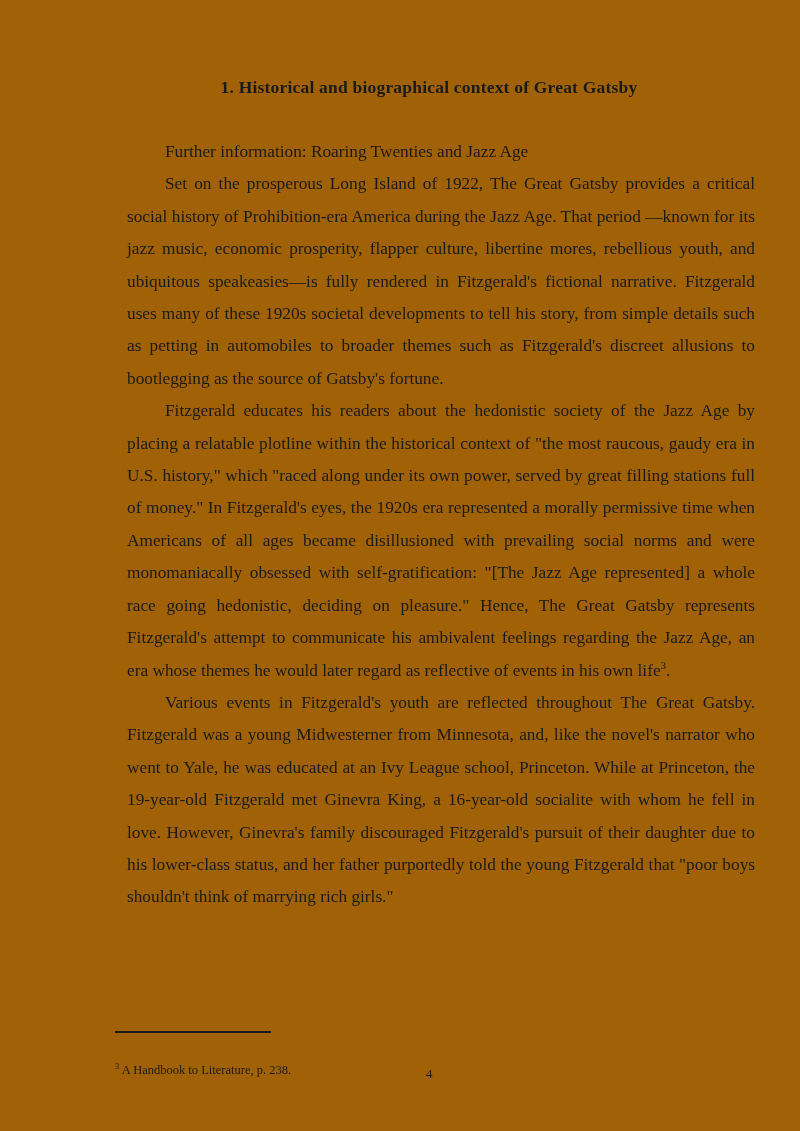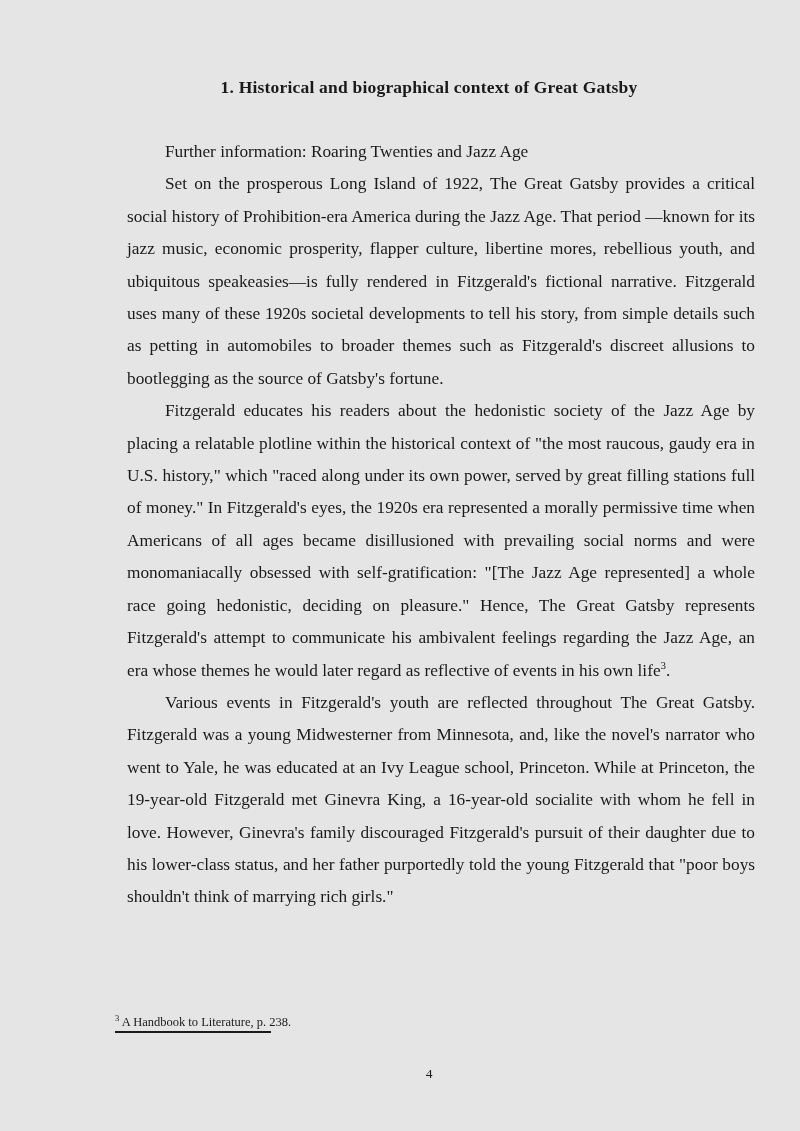--- a/index.html
+++ b/index.html
@@ -1,21 +1,21 @@
 <!DOCTYPE html>
 <html><head>
 <meta charset="utf-8">
 <style>
   * { margin: 0; padding: 0; box-sizing: border-box; }
   html, body { background: #ffffff; }
   .page {
     position: relative;
     width: 800px;
     height: 1131px;
-    background: #e5e5e5;
+    background: #a16207;
     font-family: "Liberation Serif", "DejaVu Serif", serif;
     color: #1a1a1a;
     overflow: hidden;
   }
   .doc-title {
     position: absolute;
     top: 77px;
     left: 115px;
     width: 628px;
     text-align: center;
@@ -47,21 +47,21 @@
     position: absolute;
     left: 115px;
     top: 1031px;
     width: 156px;
     height: 0;
     border-top: 2px solid #1a1a1a;
   }
   .footnote {
     position: absolute;
     left: 115px;
-    top: 1014px;
+    top: 1062px;
     width: 628px;
     font-size: 12.5px;
     line-height: 16px;
     text-align: left;
   }
   .footnote sup {
     font-size: 8.5px;
     vertical-align: super;
     line-height: 0;
   }

